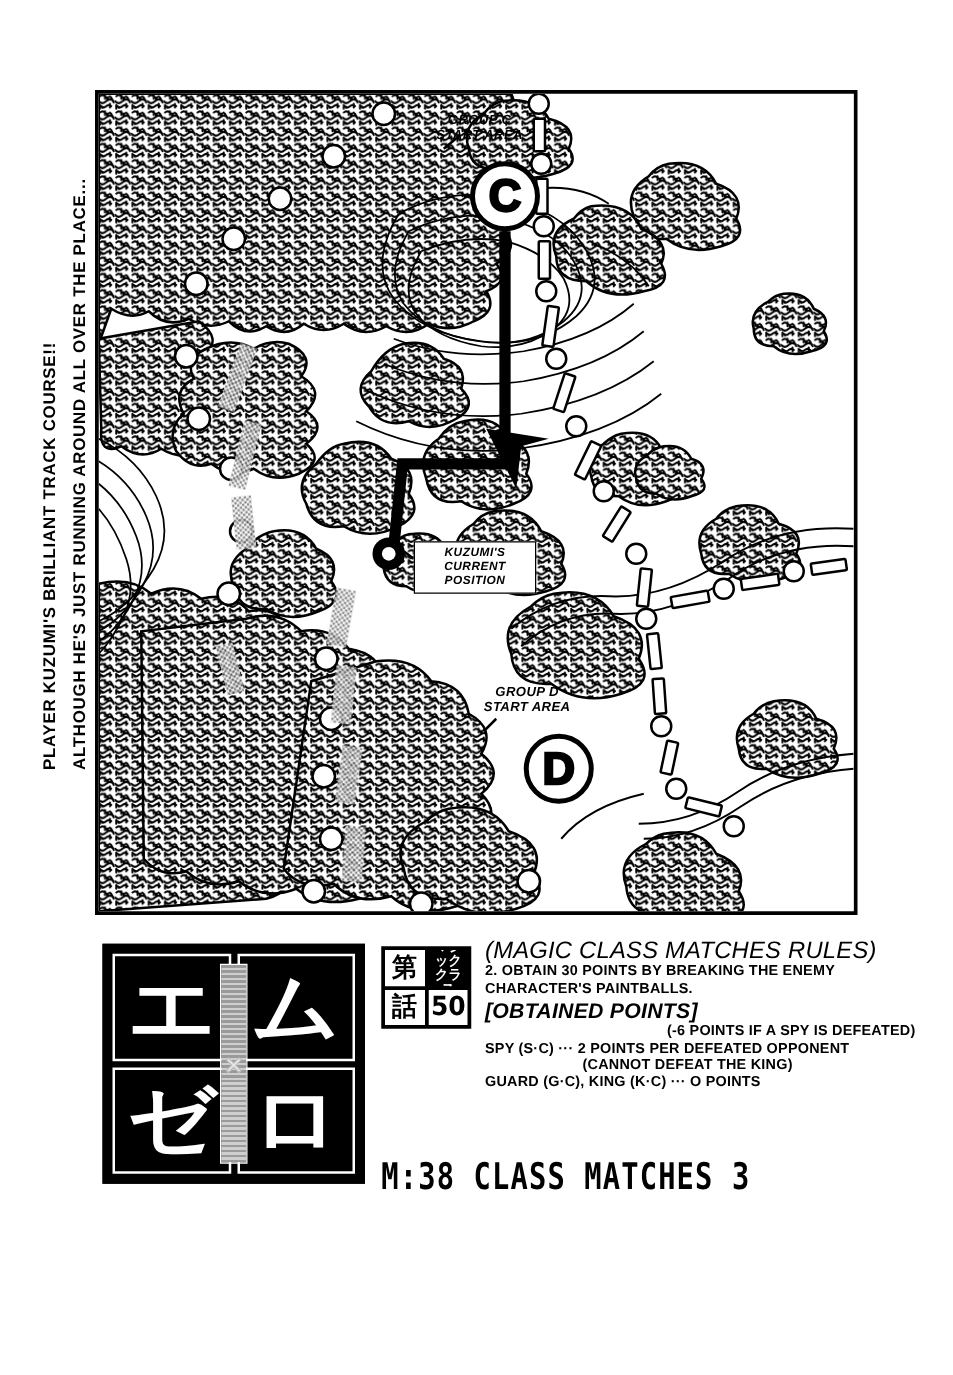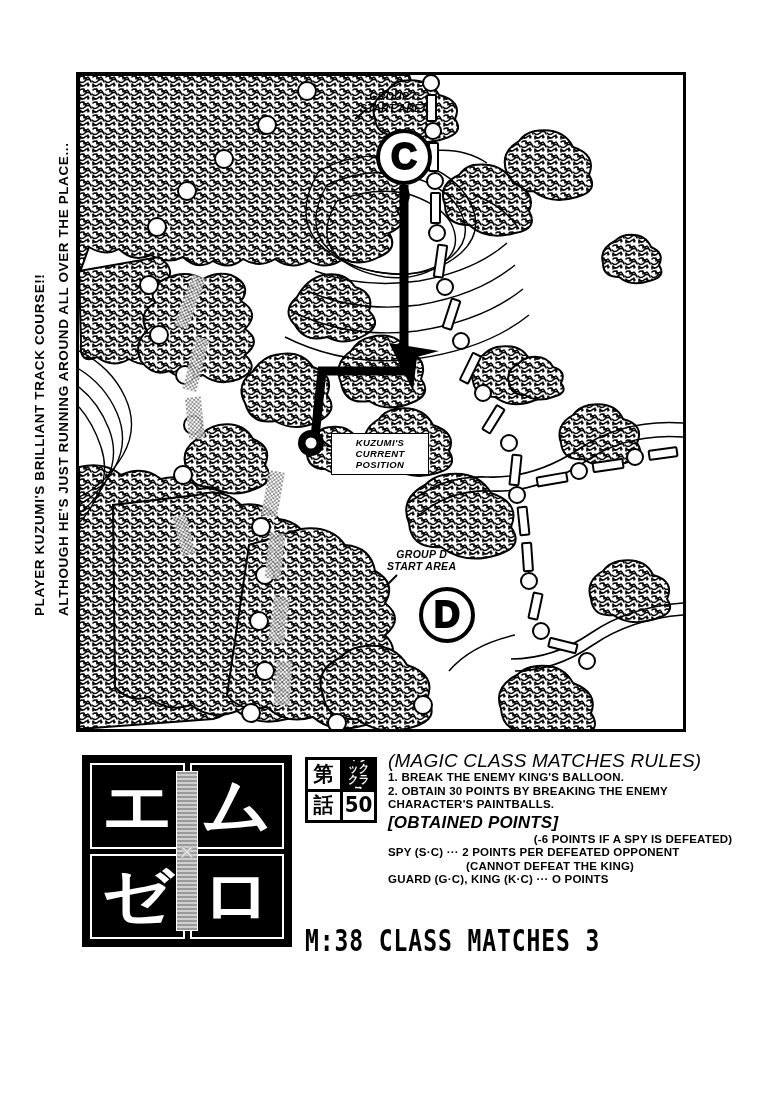--- a/index.html
+++ b/index.html
@@ -71,21 +71,21 @@
     font-style: italic;
     font-size: 10.5px;
     line-height: 11.5px;
     letter-spacing: 0.3px;
     text-align: center;
     color: #000;
     white-space: nowrap;
   }
   .map-label .l { display: block; }
 
-  #label-group-c { left: 281px; top: 16px; }
+  #label-group-c { left: 270px; top: 16px; }
   #label-group-d { left: 308px; top: 474px; }
 
   #label-kuzumi {
     position: absolute;
     left: 252px;
     top: 358px;
     width: 98px;
     border: 1.5px solid #000;
     background: #fff;
     padding: 3px 2px 4px 2px;
@@ -551,21 +551,20 @@
         <span class="ctxt">話</span>
       </div>
       <div class="chap-cell">
         <span class="ctxt">50</span>
       </div>
     </div>
   </div>
 
   <div id="rules">
     <div class="rules-title">(MAGIC CLASS MATCHES RULES)</div>
-    <div class="body-line">1.  BREAK THE ENEMY KING'S BALLOON.</div>
     <div class="body-line">2. OBTAIN 30 POINTS BY BREAKING THE ENEMY</div>
     <div class="body-line">CHARACTER'S PAINTBALLS.</div>
     <div class="section-head">[OBTAINED POINTS]</div>
     <div class="body-line indent-1">(-6 POINTS IF A SPY IS DEFEATED)</div>
     <div class="body-line">SPY (S·C) ··· 2 POINTS PER DEFEATED OPPONENT</div>
     <div class="body-line indent-2">(CANNOT DEFEAT THE KING)</div>
     <div class="body-line">GUARD (G·C), KING  (K·C) ··· O POINTS</div>
   </div>
 
   <div id="chapter-title">M:38 CLASS MATCHES 3</div>

